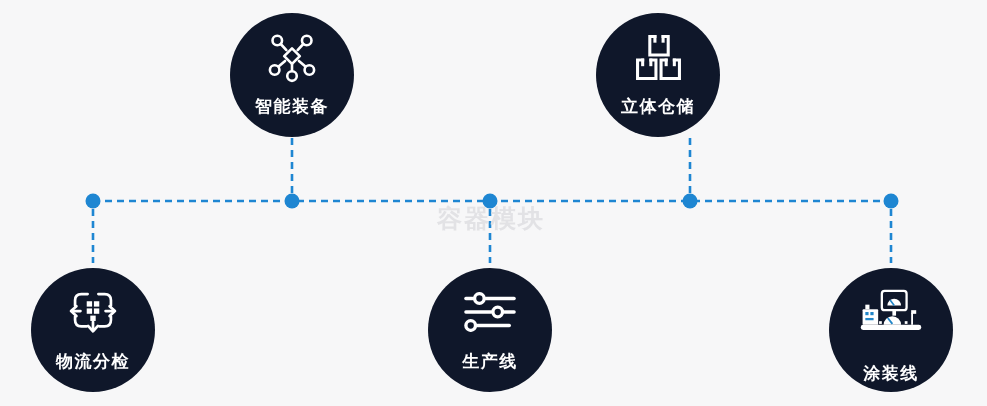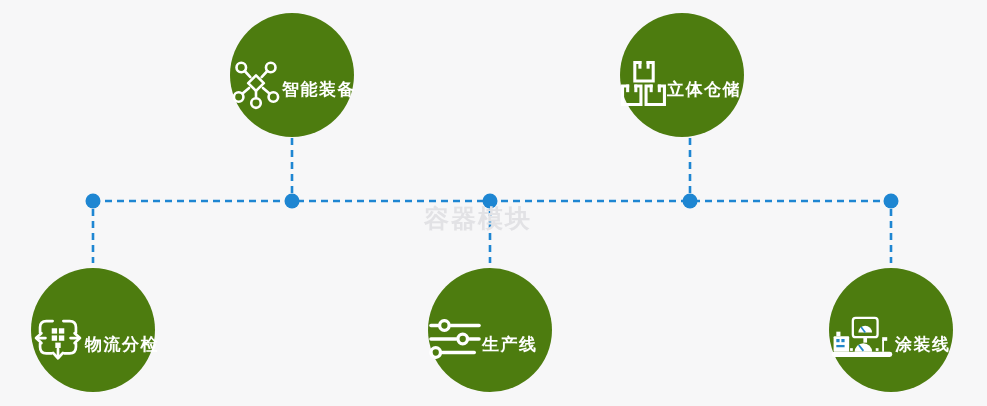--- a/index.html
+++ b/index.html
@@ -10,36 +10,36 @@
     background: #f7f7f8;
     overflow: hidden;
     font-family: "Liberation Sans", "DejaVu Sans", sans-serif;
   }
   .connectors {
     position: absolute;
     left: 0; top: 0;
   }
   .watermark {
     position: absolute;
-    left: 424px;
+    left: 437px;
     top: 202px;
     font-size: 25px;
     font-weight: bold;
     letter-spacing: 2px;
     color: #e2e2e5;
     user-select: none;
   }
   .node {
     position: absolute;
     width: 124px;
     height: 124px;
     border-radius: 50%;
-    background: #4d7c0f;
+    background: #0f172a;
     display: flex;
-    flex-direction: row;
+    flex-direction: column;
     align-items: center;
     box-sizing: border-box;
     padding-top: 17px;
     cursor: pointer;
   }
   .node .icon {
     height: 54px;
     display: flex;
     align-items: center;
     justify-content: center;
@@ -47,24 +47,24 @@
   .node .label {
     margin-top: 11px;
     color: #ffffff;
     font-size: 17px;
     font-weight: bold;
     letter-spacing: 1.5px;
     white-space: nowrap;
   }
   
   .pos-top-left      { left: 230px; top: 13px;  }
-  .pos-top-right     { left: 620px; top: 13px;  }
+  .pos-top-right     { left: 596px; top: 13px;  }
   .pos-bottom-left   { left: 31px;  top: 268px; }
   .pos-bottom-center { left: 428px; top: 268px; }
-  .pos-bottom-right  { left: 829px; top: 268px; }
+  .pos-bottom-right  { left: 829px; top: 268px; gap: 12px; }
 </style>
 </head>
 <body>
 
 <div class="canvas">
 
   <svg class="connectors" width="987" height="406">
     <g stroke="#1e86d2" stroke-width="2.6" stroke-dasharray="7 5">
       <line x1="93" y1="201" x2="891" y2="201"></line>
       <line x1="292" y1="138" x2="292" y2="193"></line>

